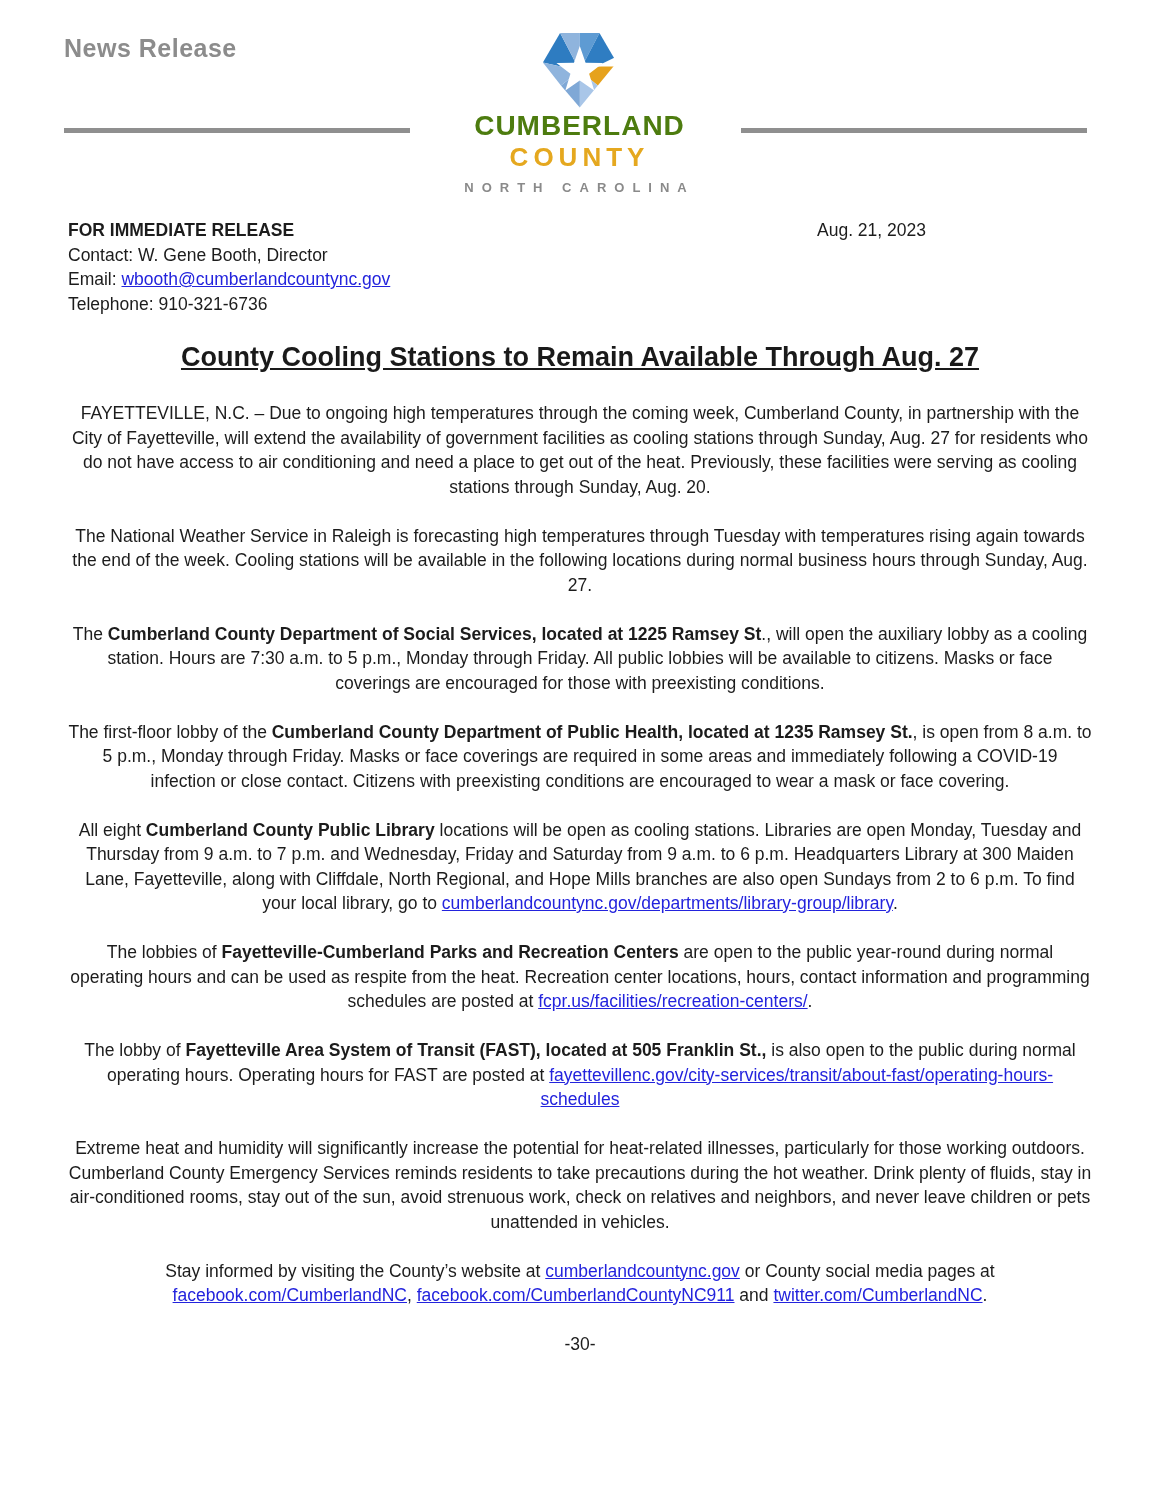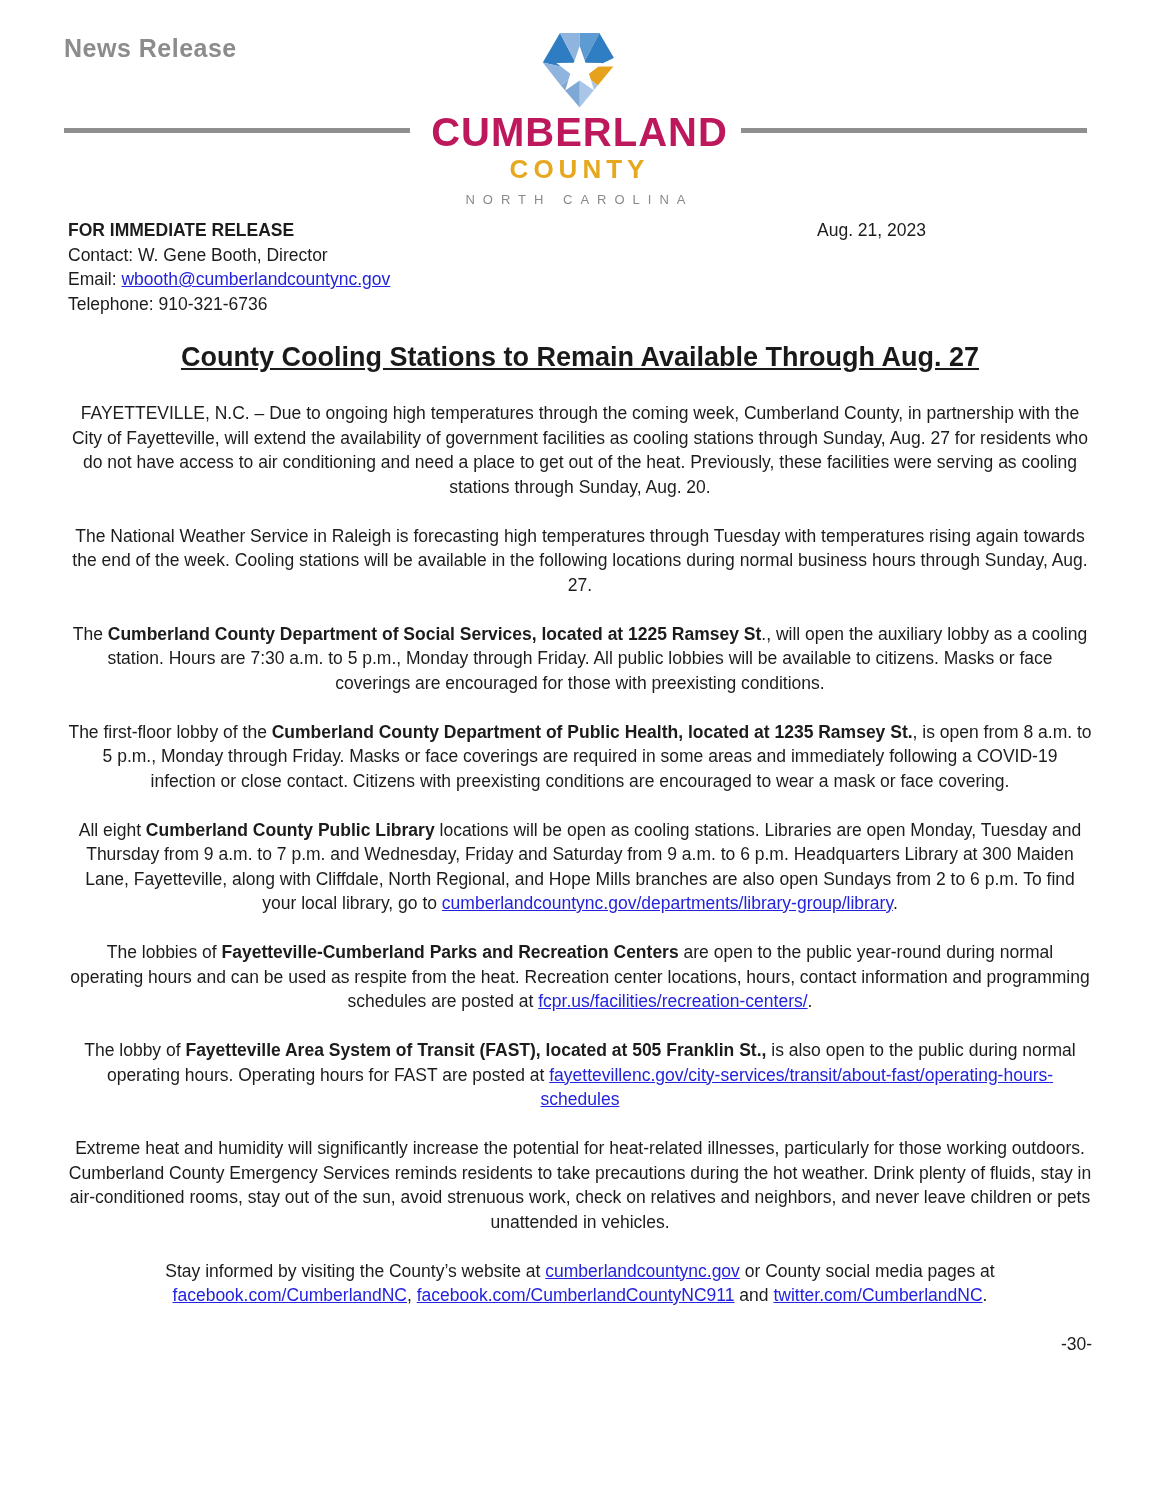--- a/index.html
+++ b/index.html
@@ -32,35 +32,35 @@
   .logo {
     position: absolute;
     left: 50%; top: 28px;
     transform: translateX(-50%);
     text-align: center;
     line-height: 1;
     white-space: nowrap;
   }
   .logo-shield { display:block; margin: 0 auto 2px; }
   .logo-name {
-    font-size: 40px;
+    font-size: 28px;
     font-weight: bold;
-    color: #be185d;
+    color: #4d7c0f;
     letter-spacing: 1px;
   }
   .logo-sub {
     font-size: 26px;
     font-weight: bold;
     color: #e5a81f;
     letter-spacing: 5px;
     margin-top: 4px;
   }
   .logo-tagline {
     font-size: 13px;
-    font-weight: normal;
+    font-weight: bold;
     color: #8a8a8a;
     letter-spacing: 8px;
     margin-top: 11px;
   }
   .content {
     position: absolute;
     left: 68px; top: 218px;
     width: 1024px;
     font-size: 17.5px;
     line-height: 24.5px;
@@ -77,21 +77,21 @@
     margin: 26px 0 28px;
     text-align: center;
     font-size: 27px;
     font-weight: bold;
     line-height: 31px;
     color: #1a1a1a;
     text-decoration: underline;
   }
   .paragraphs p { margin: 0 0 24.5px; text-align: center; }
   .page-footer {
-    text-align: right;
+    text-align: center;
     margin-top: 2px;
   }
 </style>
 </head>
 <body>
 
 <div class="page">
 
   <div class="news-release">News Release</div>
 

